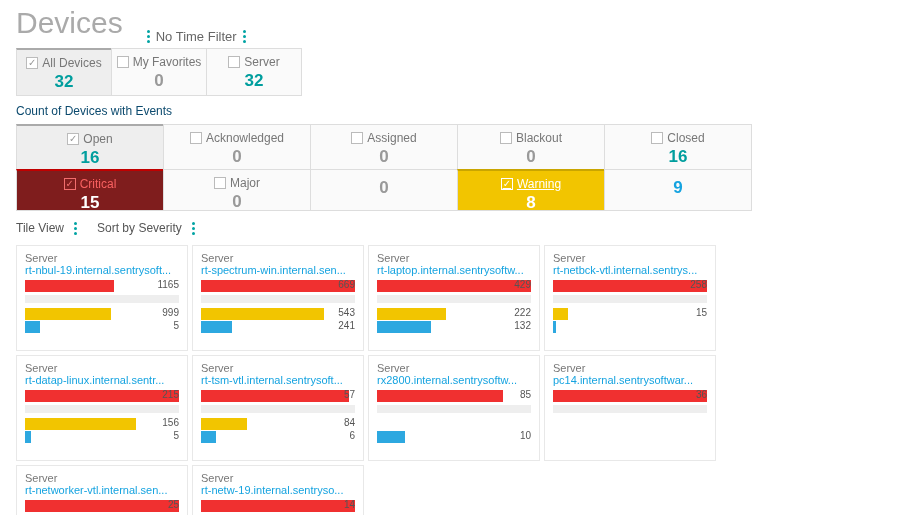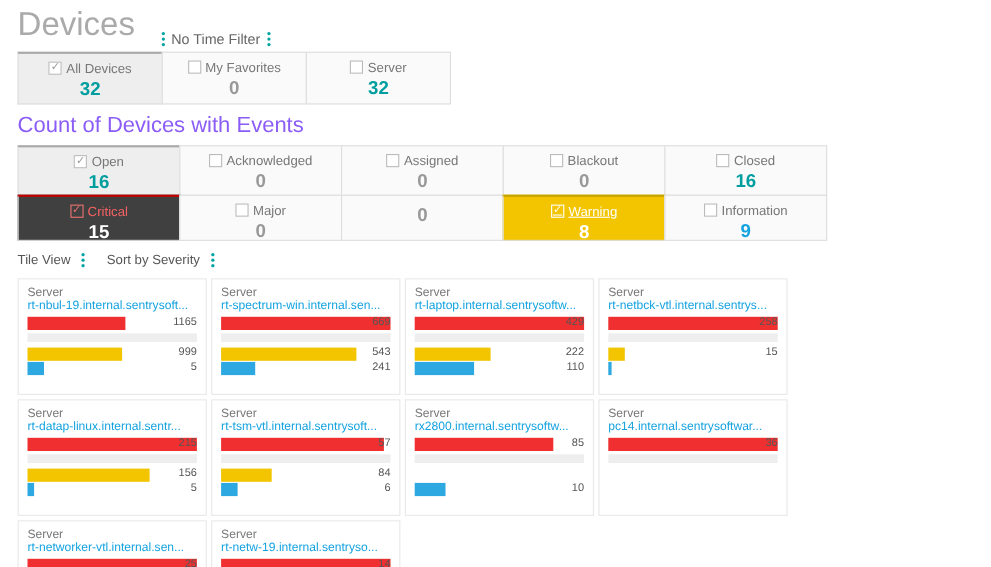--- a/index.html
+++ b/index.html
@@ -8,43 +8,43 @@
   .page-title { font-size: 30px; font-weight: 300; color: #aaa; margin-right: 18px; }
   .time-filter { display: flex; align-items: center; color: #666; font-size: 13px; }
   .dots { display: inline-flex; flex-direction: column; gap: 2px; margin: 0 6px; cursor: pointer; }
   .dots span { width: 3px; height: 3px; background: #00a3a3; border-radius: 50%; }
   .devfilter-row, .status-row, .severity-row { display: flex; padding: 0 16px; }
   .card {
     flex: 0 0 auto; text-align: center; padding: 6px 0 4px 0;
     border: 1px solid #ddd; margin-right: -1px; position: relative;
     background: #fafafa;
   }
-  .devfilter-row .card { width: 132px; height: 48px; }
+  .devfilter-row .card { width: 96px; height: 48px; }
   .status-row .card { width: 148px; height: 46px; }
   .severity-row .card { width: 148px; height: 42px; }
   .card .label-row { display: flex; align-items: center; justify-content: center; gap: 4px; font-size: 12px; color: #777; }
   .card .value { font-size: 17px; font-weight: 600; margin-top: 2px; }
   .checkbox {
     width: 12px; height: 12px; border: 1px solid #bbb; display: inline-flex; align-items: center; justify-content: center;
     font-size: 10px; line-height: 1; color: #999; background: #fff;
   }
   .checkbox.checked::before { content: "✓"; }
   .card.selected { background: #eee; border-top: 2px solid #aaa; }
   .card .value.teal { color: #009e9e; }
   .card .value.grey { color: #999; }
   .card .value.blue { color: #15a3e0; }
-  .card.critical { background: #404040; color: #fff; border-top: 2px solid #c00000;}
+  .card.critical { background: #7f1d1d; color: #fff; border-top: 2px solid #c00000;}
   .card.critical .label-row { color: rgba(255, 100, 100, 0.95); }
   .card.critical .checkbox { border-color: rgba(255,120,120,0.9); color: rgba(255,120,120,0.9); background: transparent;}
   .card.critical .value { color: #fff; }
   .card.warning { background: #f2c500; border-top: 2px solid #c9a500;}
   .card.warning .label-row { color: #fff; text-decoration: underline; }
   .card.warning .checkbox { border-color: #fff; color: #fff; background: transparent;}
   .card.warning .value { color: #fff; }
-  .section-title { font-size: 20px; color: #8b5cf6; padding: 8px 16px 6px 16px; }
+  .section-title { font-size: 12px; color: #0c4a6e; padding: 8px 16px 6px 16px; }
   .view-controls { display: flex; align-items: flex-end; padding: 10px 8px 8px 16px; gap: 4px; color:#555;}
   .tiles { display: flex; flex-wrap: wrap; padding: 0 14px; gap: 0;}
   .tile {
     width: 172px; border: 1px solid #e8e8e8; margin: 2px; padding: 6px 8px 6px 8px;
     position: relative; overflow: hidden; height: 106px;
   }
   .tile .type { color: #777; font-size: 11px; }
   .tile .name { color: #15a3e0; font-size: 11px; white-space: nowrap; overflow: hidden; text-overflow: ellipsis; margin-bottom: 4px; cursor:pointer;}
   .bar-row { position: relative; height: 12px; margin: 1px 0; }
   .bar-row.gray .bar { background: #eee; height: 8px; top:2px; }
@@ -157,24 +157,20 @@
       <div class="value grey">0</div>
     </div>
     <div class="card warning">
       <div class="label-row">
         <span class="checkbox checked"></span>
         <span>Warning</span>
       </div>
       <div class="value ">8</div>
     </div>
     <div class="card">
-      <div class="label-row">
-        <span class="checkbox"></span>
-        <span>Information</span>
-      </div>
       <div class="value blue">9</div>
     </div>
   </div>
 
 <div class="view-controls">
   <span>Tile View</span>
   <span class="dots">
       <span></span>
       <span></span>
       <span></span>
@@ -236,21 +232,21 @@
       </div>
       <div class="bar-row gray sep">
         <div class="bar" style="width: 100%;"></div>
       </div>
       <div class="bar-row">
         <div class="bar yellow" style="width: 45%;"></div>
         <span class="num">222</span>
       </div>
       <div class="bar-row">
         <div class="bar blue" style="width: 35%;"></div>
-        <span class="num">110</span>
+        <span class="num">132</span>
       </div>
     </div>
     <div class="tile">
       <div class="type">Server</div>
       <div class="name">rt-netbck-vtl.internal.sentrys...</div>
       <div class="bar-row">
         <div class="bar red" style="width: 100%;"></div>
         <span class="num">258</span>
       </div>
       <div class="bar-row gray sep">

